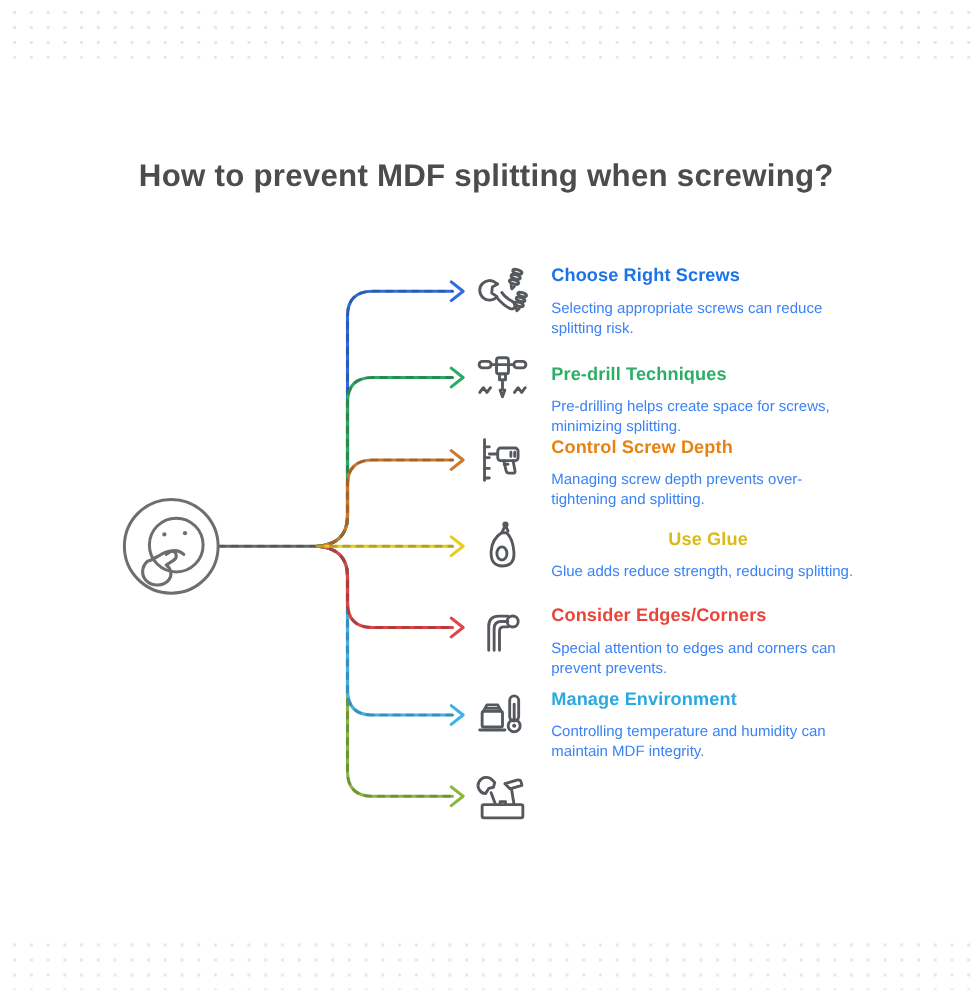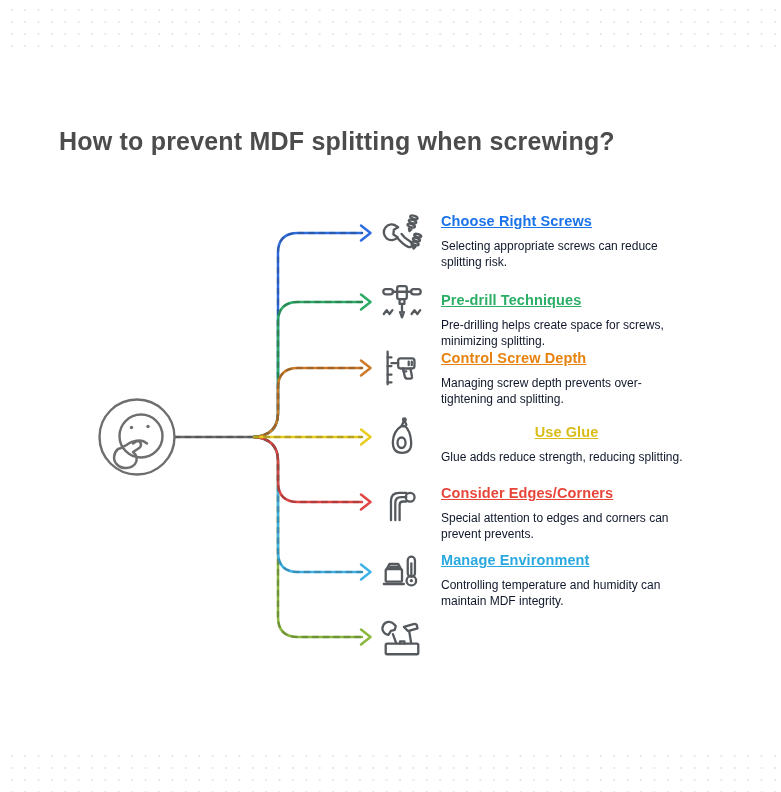--- a/index.html
+++ b/index.html
@@ -9,32 +9,32 @@
   }
   .dots{
     position:absolute;left:0;right:0;
     background-image:radial-gradient(circle,#e7e7e7 1.3px,transparent 1.5px);
     background-size:13.4px 12px;background-position:5px 4px;
   }
   .dots-top{top:0;height:47px;}
   .dots-bottom{bottom:0;height:46px;}
   .page-title{
     position:absolute;left:59px;top:110px;width:660px;
-    font-size:25px;font-weight:bold;color:#4c4c4c;letter-spacing:.2px;
+    font-size:25px;font-weight:bold;color:#4c4c4c;letter-spacing:.2px;text-align:center;
   }
   #connector-svg{position:absolute;left:0;top:0;}
   #connector-svg path{fill:none;stroke-width:2.5;stroke-linecap:round;stroke-linejoin:round;}
   #connector-svg path.dash{stroke:rgba(35,35,35,0.25);stroke-dasharray:4.5 6;}
   .icon-box{position:absolute;left:379px;width:46px;height:46px;}
   .icon-box svg{width:46px;height:46px;display:block;}
   .icon-box svg *{fill:none;stroke:#55595d;stroke-width:2.4;stroke-linecap:round;stroke-linejoin:round;}
   .icon-box svg .fill{fill:#55595d;stroke:none;}
   .item-text{position:absolute;left:441px;width:251px;}
-  .item-title{font-size:14.5px;font-weight:bold;margin-bottom:9px;letter-spacing:.1px;text-decoration:underline;}
-  .item-desc{font-size:12px;line-height:16px;color:#0f172a;}
+  .item-title{font-size:14.5px;font-weight:bold;margin-bottom:9px;letter-spacing:.1px;}
+  .item-desc{font-size:12px;line-height:16px;color:#3b82f6;}
 </style>
 </head>
 <body>
 
 <div class="canvas">
 
   <div class="dots dots-top"></div>
   <div class="dots dots-bottom"></div>
 
   <h1 class="page-title">How to prevent MDF splitting when screwing?</h1>

